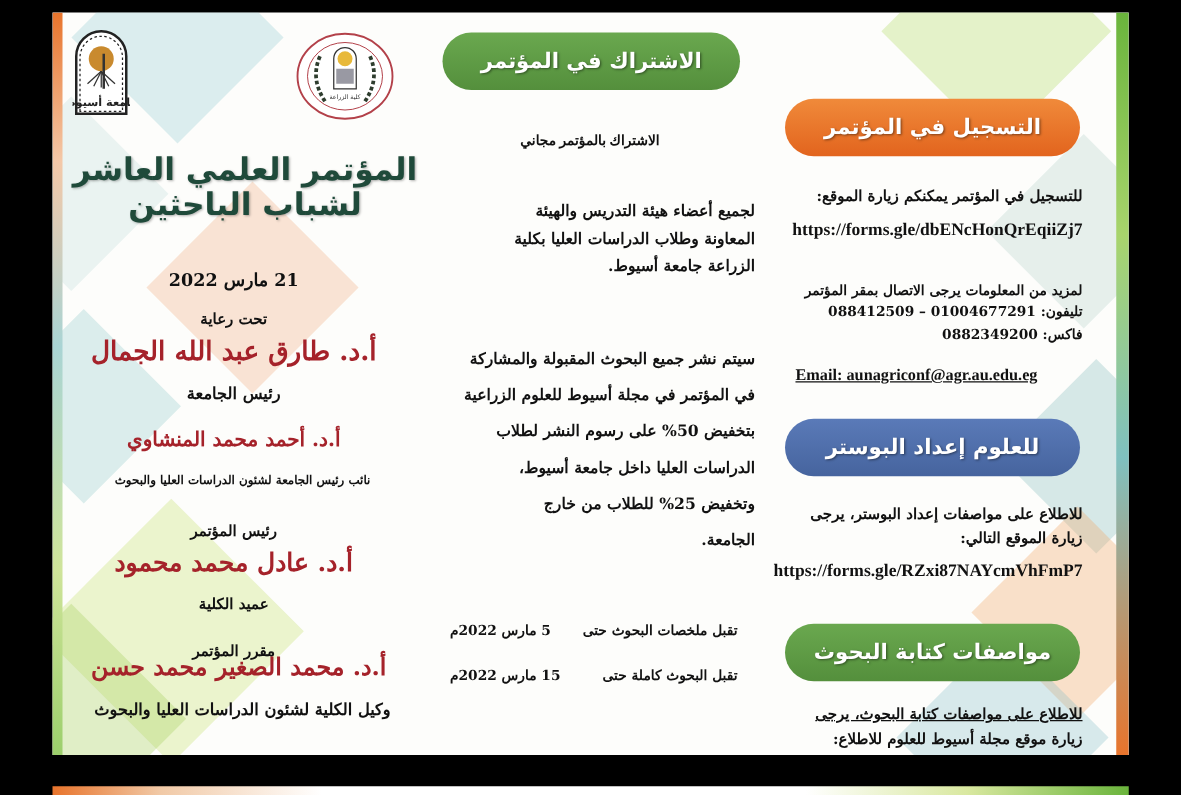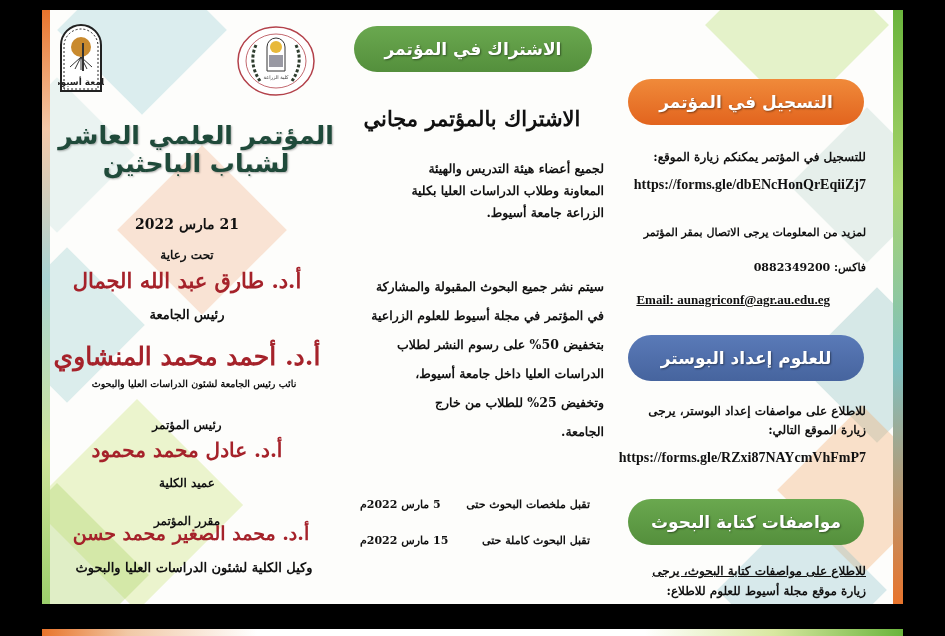--- a/index.html
+++ b/index.html
@@ -73,40 +73,44 @@
   </div>
   <div class="edge-left"></div>
   <div class="edge-right"></div>
 
   <div class="col col-right">
     <div class="pill pill-orange" style="left:18px;top:22px;width:236px;">التسجيل في المؤتمر</div>
     <div class="txt ar" style="right:14px;top:93px;font-size:12px;">للتسجيل في المؤتمر يمكنكم زيارة الموقع:</div>
     <div class="txt url" style="right:14px;top:120px;font-size:14px;">https://forms.gle/dbENcHonQrEqiiZj7</div>
 
     <div class="txt ar" style="right:14px;top:169px;font-size:11px;">لمزيد من المعلومات يرجى الاتصال بمقر المؤتمر</div>
+    <div class="txt ar" style="right:14px;top:186px;font-size:11px;">
+      <span>تليفون:</span>
+      <span style="direction:ltr;unicode-bidi:embed;">088412509 – 01004677291</span>
+    </div>
     <div class="txt ar" style="right:14px;top:204px;font-size:11px;">
       <span>فاكس:</span>
       <span>0882349200</span>
     </div>
     <div class="txt url" style="right:50px;top:235px;font-size:13px;text-decoration:underline;">Email: aunagriconf@agr.au.edu.eg</div>
 
     <div class="pill pill-blue" style="left:18px;top:278px;width:236px;">للعلوم إعداد البوستر</div>
     <div class="txt ar" style="right:14px;top:347px;font-size:12px;">للاطلاع على مواصفات إعداد البوستر، يرجى</div>
     <div class="txt ar" style="right:14px;top:366px;font-size:12px;">زيارة الموقع التالي:</div>
     <div class="txt url" style="right:14px;top:393px;font-size:14px;">https://forms.gle/RZxi87NAYcmVhFmP7</div>
 
     <div class="pill pill-green" style="left:18px;top:442px;width:236px;">مواصفات كتابة البحوث</div>
     <div class="txt ar" style="right:14px;top:507px;font-size:12px;text-decoration:underline;">للاطلاع على مواصفات كتابة البحوث، يرجى</div>
     <div class="txt ar" style="right:14px;top:527px;font-size:12px;">زيارة موقع مجلة أسيوط للعلوم للاطلاع:</div>
     <div class="txt url" style="right:38px;top:555px;font-size:15px;">https://ajas.journals.ekb.eg</div>
   </div>
 
   <div class="col col-mid">
     <div class="pill pill-green" style="left:12px;top:16px;width:238px;">الاشتراك في المؤتمر</div>
-    <div class="txt ar" style="left:0;right:20px;top:96px;font-size:21px;text-align:center;">الاشتراك بالمؤتمر مجاني</div>
+    <div class="txt ar" style="left:0;right:20px;top:96px;font-size:11px;text-align:center;font-family:Liberation Serif, serif;">الاشتراك بالمؤتمر مجاني</div>
 
     <div class="txt ar" style="right:18px;top:148px;width:240px;font-size:12.5px;line-height:22px;">
       <div>لجميع أعضاء هيئة التدريس والهيئة</div>
       <div>المعاونة وطلاب الدراسات العليا بكلية</div>
       <div>الزراعة جامعة أسيوط.</div>
     </div>
 
     <div class="txt ar" style="right:18px;top:262px;width:250px;font-size:12.5px;line-height:29px;">
       <div>سيتم نشر جميع البحوث المقبولة والمشاركة</div>
       <div>في المؤتمر في مجلة أسيوط للعلوم الزراعية</div>
@@ -160,21 +164,21 @@
 
     <div class="txt title-green" style="left:0;right:0;top:112px;text-align:center;font-size:25px;line-height:28px;">
       <div>المؤتمر العلمي العاشر</div>
       <div>لشباب الباحثين</div>
     </div>
 
     <div class="txt ar" style="left:0;right:18px;top:206px;text-align:center;font-size:14px;">21 مارس 2022</div>
     <div class="txt ar" style="left:0;right:18px;top:238px;text-align:center;font-size:12px;">تحت رعاية</div>
     <div class="txt ar red" style="left:0;right:18px;top:258px;text-align:center;font-size:21px;">أ.د. طارق عبد الله الجمال</div>
     <div class="txt ar" style="left:0;right:18px;top:297px;text-align:center;font-size:13px;">رئيس الجامعة</div>
-    <div class="txt ar red" style="left:0;right:18px;top:332px;text-align:center;font-size:25px;">أ.د. أحمد محمد المنشاوي</div>
+    <div class="txt ar red" style="left:0;right:18px;top:332px;text-align:center;font-size:16px;">أ.د. أحمد محمد المنشاوي</div>
     <div class="txt ar" style="left:0;right:4px;top:368px;text-align:center;font-size:9.5px;">نائب رئيس الجامعة لشئون الدراسات العليا والبحوث</div>
 
     <div class="txt ar" style="left:0;right:18px;top:408px;text-align:center;font-size:12px;">رئيس المؤتمر</div>
     <div class="txt ar red" style="left:0;right:18px;top:428px;text-align:center;font-size:20px;">أ.د. عادل محمد محمود</div>
     <div class="txt ar" style="left:0;right:18px;top:466px;text-align:center;font-size:12px;">عميد الكلية</div>
     <div class="txt ar" style="left:0;right:18px;top:504px;text-align:center;font-size:12px;">مقرر المؤتمر</div>
     <div class="txt ar red" style="left:0;right:10px;top:512px;text-align:center;font-size:19px;">أ.د. محمد الصغير محمد حسن</div>
     <div class="txt ar" style="left:0;right:4px;top:550px;text-align:center;font-size:13px;">وكيل الكلية لشئون الدراسات العليا والبحوث</div>
   </div>
 </div>

